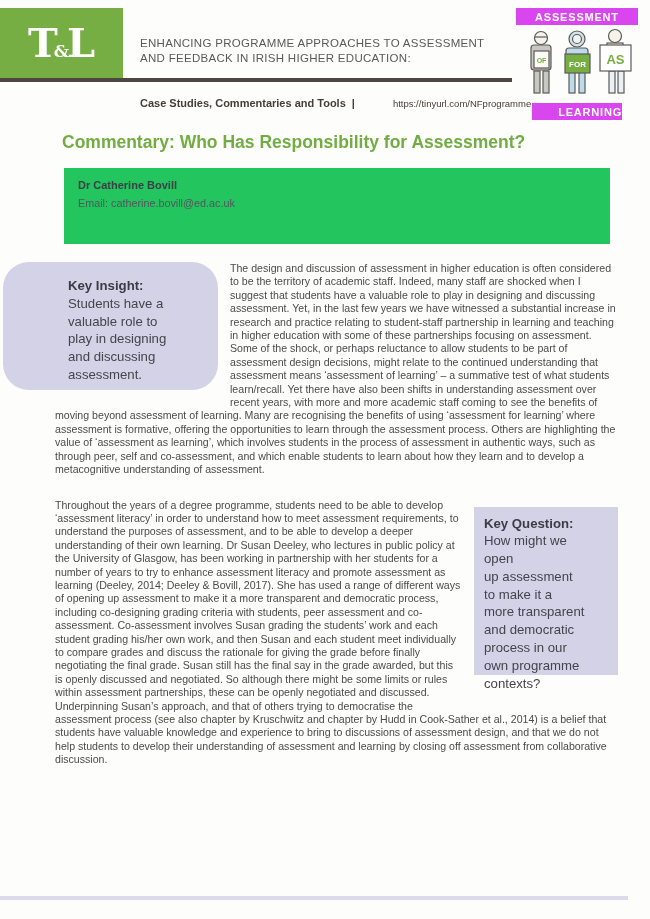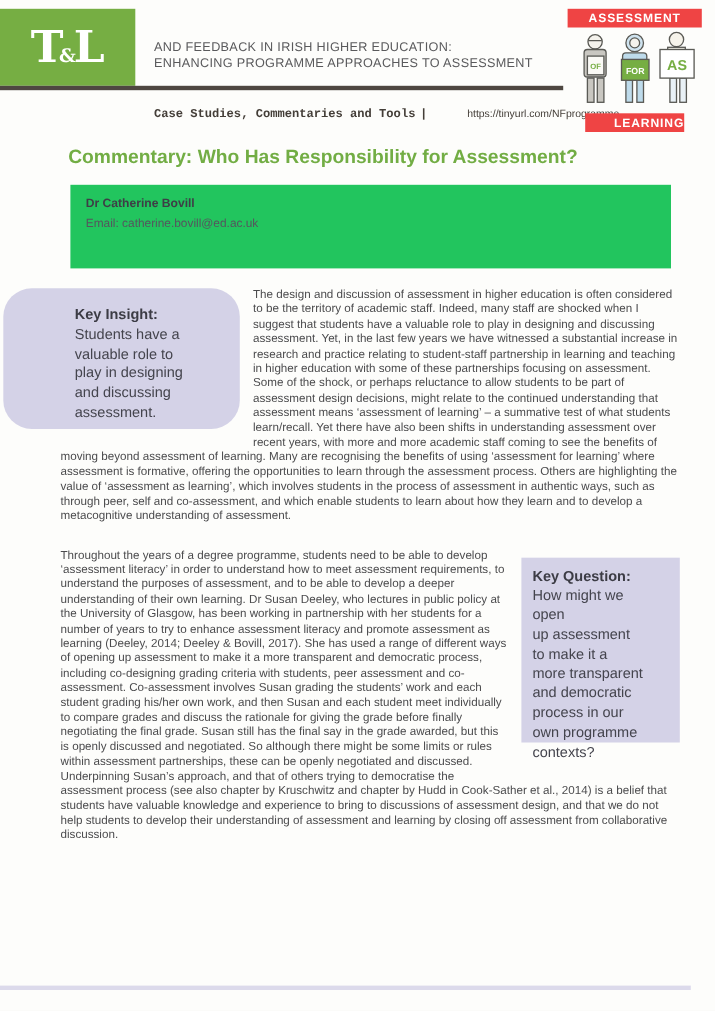--- a/index.html
+++ b/index.html
@@ -17,27 +17,27 @@
   .tl-text { font-family:"DejaVu Serif", serif; font-weight:bold; color:#ffffff;
     display:flex; align-items:flex-end; line-height:1; }
   .tl-text .big { font-size:40px; }
   .tl-text .amp { font-size:17px; margin:0 -2px 3px -4px; position:relative; z-index:2; }
   .hdr-title {
     position:absolute; left:140px; top:36px; font-size:11.5px; line-height:15px;
     color:#5a5a5c; letter-spacing:0.3px;
   }
   .dark-rule { position:absolute; left:0; top:78px; width:512px; height:4px; background:#4e4741; }
   .case-line { position:absolute; left:140px; top:93px; color:#443e38; white-space:nowrap; }
-  .case-line .label { font-weight:bold; font-size:11px;font-family:Liberation Mono, monospace; }
+  .case-line .label { font-weight:bold; font-size:11px; }
   .case-line .divider { font-weight:bold; font-size:11px; margin:0 6px; }
   .case-line .url { font-weight:normal; font-size:9.5px;padding-left:32px; }
   
   .badge { position:absolute; left:516px; top:8px; width:122px; height:112px; }
   .badge .banner {
-    background:#ef4444; color:#ffffff; font-weight:bold; text-align:center;
+    background:#d946ef; color:#ffffff; font-weight:bold; text-align:center;
     font-size:11px; letter-spacing:0.8px; padding:3px 0 2px 0;
   }
   .badge .banner.bottom { position:absolute; bottom:0; left:16px; right:16px;text-align:right; }
   .badge svg { position:absolute; top:19px; left:0; }
   
   .heading {
     position:absolute; left:62px; top:132px; width:540px;
     font-size:17.5px; font-weight:bold; color:#72ad44;
   }
   .author-box {
@@ -78,22 +78,22 @@
 
   <div class="tl-block">
     <div class="tl-text">
       <span class="big">T</span>
       <span class="amp">&amp;</span>
       <span class="big">L</span>
     </div>
   </div>
 
   <div class="hdr-title">
+    <div>ENHANCING PROGRAMME APPROACHES TO ASSESSMENT</div>
     <div>AND FEEDBACK IN IRISH HIGHER EDUCATION:</div>
-    <div>ENHANCING PROGRAMME APPROACHES TO ASSESSMENT</div>
   </div>
 
   <div class="dark-rule"></div>
 
   <div class="case-line">
     <span class="label">Case Studies, Commentaries and Tools</span><span class="divider">|</span><span class="url">https://tinyurl.com/NFprogramme</span>
   </div>
 
   <div class="badge">
     <div class="banner top">ASSESSMENT</div>

